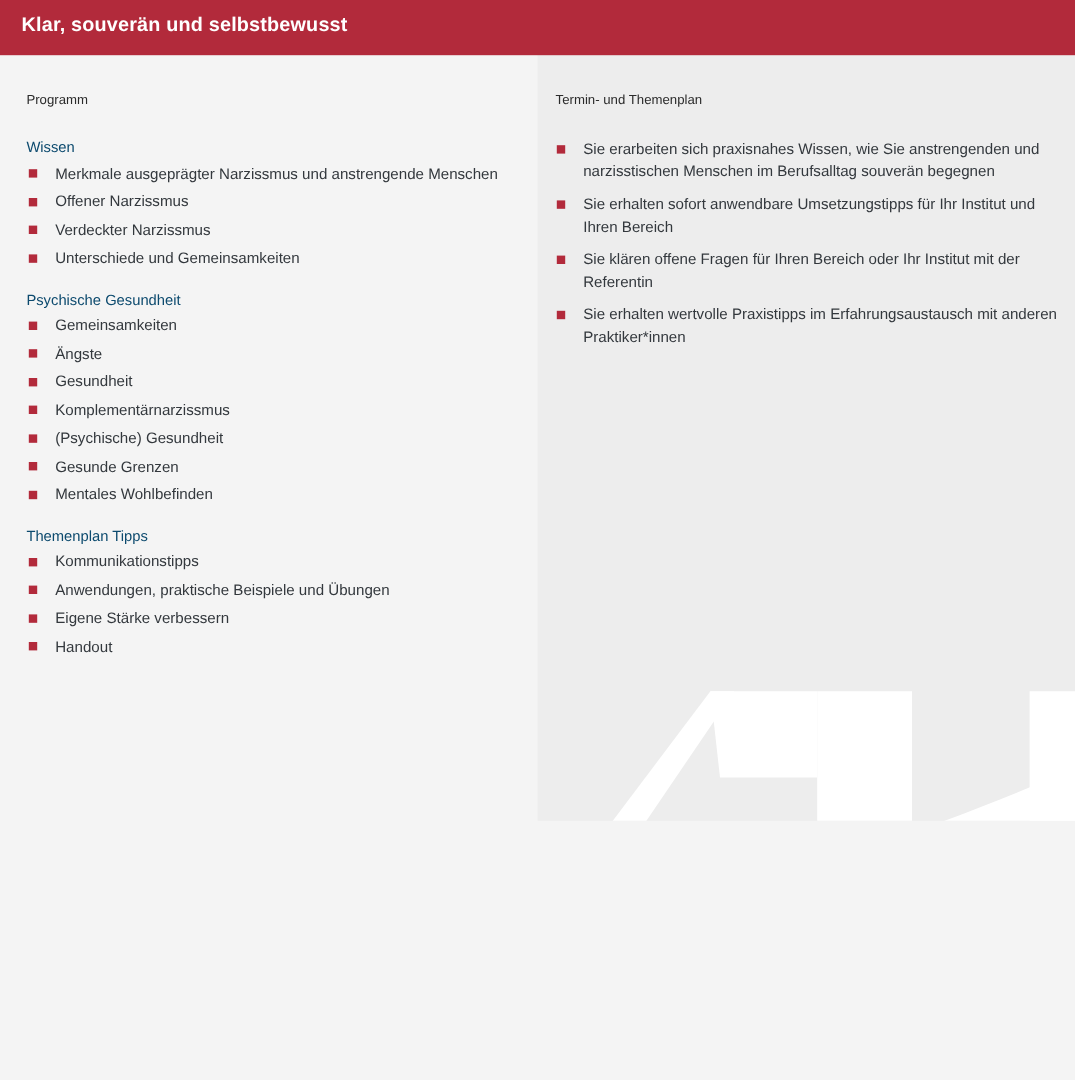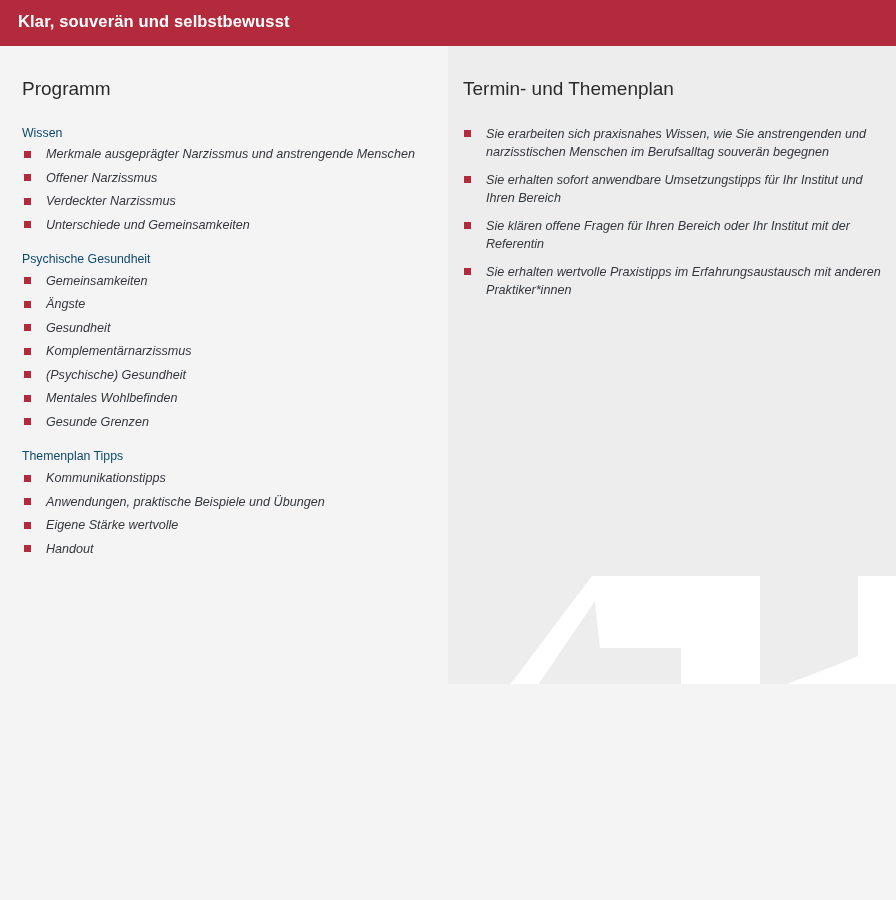--- a/index.html
+++ b/index.html
@@ -67,21 +67,21 @@
   }
   .col-left {
     left: 22px;
     width: 404px;
   }
   .col-right {
     left: 463px;
     width: 418px;
   }
   .col-heading {
-    font-size: 19px;
+    font-size: 11px;
     color: #2b2b2b;
     font-weight: normal;
     margin: 0 0 24px 0;
     line-height: 1.2;
   }
   .section {
     margin-bottom: 17px;
   }
   .section:last-child { margin-bottom: 0; }
   .section-title {
@@ -95,21 +95,20 @@
     margin: 0;
     padding: 0;
   }
   ul.bullets > li {
     position: relative;
     padding-left: 24px;
     font-size: 12.6px;
     color: #33383d;
     line-height: 1.47;
     margin-bottom: 5px;
-    font-style: italic;
   }
   ul.bullets > li:last-child { margin-bottom: 0; }
   ul.bullets > li .marker {
     position: absolute;
     left: 2px;
     top: 5.5px;
     width: 7px;
     height: 7px;
     background: #b22a3b;
     display: block;
@@ -163,30 +162,30 @@
           </ul>
         </div>
         <div class="section">
           <div class="section-title">Psychische Gesundheit</div>
           <ul class="bullets">
             <li><span class="marker"></span><span>Gemeinsamkeiten</span></li>
             <li><span class="marker"></span><span>Ängste</span></li>
             <li><span class="marker"></span><span>Gesundheit</span></li>
             <li><span class="marker"></span><span>Komplementärnarzissmus</span></li>
             <li><span class="marker"></span><span>(Psychische) Gesundheit</span></li>
+            <li><span class="marker"></span><span>Gesunde Grenzen</span></li>
             <li><span class="marker"></span><span>Mentales Wohlbefinden</span></li>
-            <li><span class="marker"></span><span>Gesunde Grenzen</span></li>
           </ul>
         </div>
         <div class="section">
           <div class="section-title">Themenplan Tipps</div>
           <ul class="bullets">
             <li><span class="marker"></span><span>Kommunikationstipps</span></li>
             <li><span class="marker"></span><span>Anwendungen, praktische Beispiele und Übungen</span></li>
-            <li><span class="marker"></span><span>Eigene Stärke wertvolle</span></li>
+            <li><span class="marker"></span><span>Eigene Stärke verbessern</span></li>
             <li><span class="marker"></span><span>Handout</span></li>
           </ul>
         </div>
       </div>
   </div>
 
   <div class="col col-right">
     <h2 class="col-heading">Termin- und Themenplan</h2>
     <ul class="bullets">
         <li><span class="marker"></span><span>Sie erarbeiten sich praxisnahes Wissen, wie Sie anstrengenden und narzisstischen Menschen im Berufsalltag souverän begegnen</span></li>

